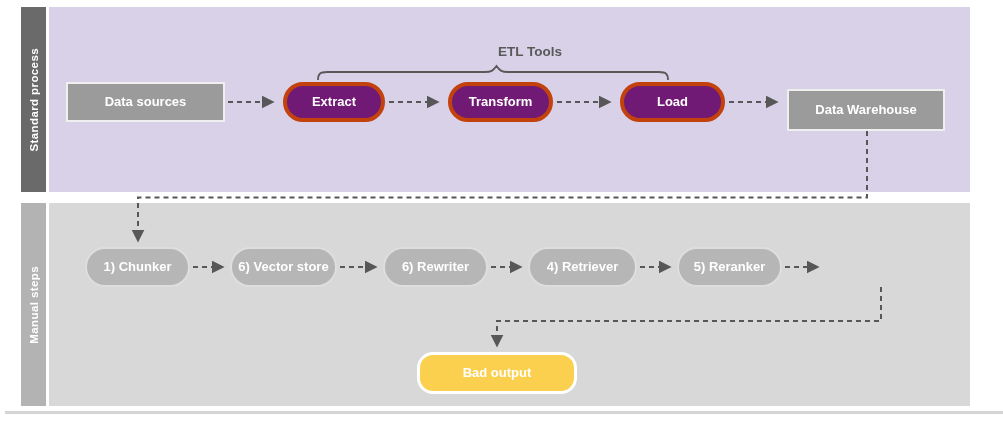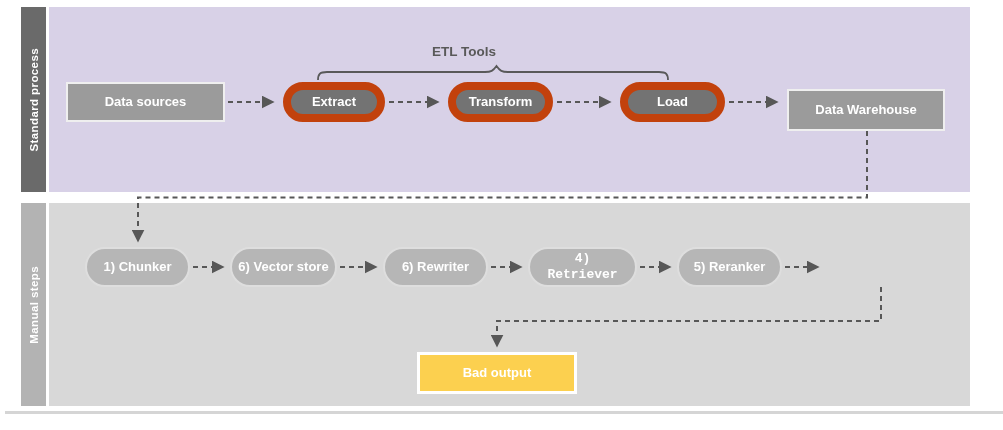--- a/index.html
+++ b/index.html
@@ -19,27 +19,27 @@
   .lane-label-standard { left:21px; top:7px;  height:185px; background:#6a6a6a; }
   .lane-label-manual   { left:21px; top:203px; height:203px; background:#b3b3b3; }
 
   .node {
     position:absolute; box-sizing:border-box;
     display:flex; align-items:center; justify-content:center;
     text-align:center; color:#ffffff; font-weight:bold; font-size:13px; line-height:1.2;
     padding:0 6px;
   }
   .rect-gray   { background:#9b9b9b; border:2px solid #efefef; }
-  .pill-etl    { background:#737373; border:8px solid #c2410c; border-radius:21px; }
+  .pill-etl    { background:#701a75; border:4px solid #c2410c; border-radius:21px; }
   .pill-gray   { background:#b6b6b6; border:2px solid #dedede; border-radius:21px; }
   .rect-yellow { background:#fcd04f; border:3px solid #ffffff; }
 
   .brace-label {
     position:absolute; left:432px; top:44px; width:130px;
-    text-align:left; color:#595959; font-weight:bold; font-size:13.5px;
+    text-align:right; color:#595959; font-weight:bold; font-size:13.5px;
   }
   #connectors { position:absolute; left:0; top:0; pointer-events:none; }
   .bottom-rule { position:absolute; left:5px; top:411px; width:998px; height:3px; background:#d5d5d5; }
 </style>
 </head>
 <body>
 
 <div id="canvas">
 
   <div class="lane-label lane-label-standard">
@@ -78,19 +78,19 @@
 
   <div class="node rect-gray" style="left:66px; top:82px; width:159px; height:40px;">Data sources</div>
   <div class="node pill-etl" style="left:283px; top:82px; width:102px; height:40px;">Extract</div>
   <div class="node pill-etl" style="left:620px; top:82px; width:105px; height:40px;">Load</div>
   <div class="node pill-etl" style="left:448px; top:82px; width:105px; height:40px;">Transform</div>
   <div class="node rect-gray" style="left:787px; top:89px; width:158px; height:42px;">Data Warehouse</div>
 
   <div class="node pill-gray" style="left:85px; top:247px; width:105px; height:40px;">1) Chunker</div>
   <div class="node pill-gray" style="left:230px; top:247px; width:107px; height:40px;">6) Vector store</div>
   <div class="node pill-gray" style="left:383px; top:247px; width:105px; height:40px;">6) Rewriter</div>
-  <div class="node pill-gray" style="left:528px; top:247px; width:109px; height:40px;font-family:Liberation Mono, monospace;">4) Retriever</div>
+  <div class="node pill-gray" style="left:528px; top:247px; width:109px; height:40px;">4) Retriever</div>
   <div class="node pill-gray" style="left:677px; top:247px; width:105px; height:40px;">5) Reranker</div>
 
-  <div class="node rect-yellow" style="left:417px; top:352px; width:160px; height:42px;">Bad output</div>
+  <div class="node rect-yellow" style="left:417px; top:352px; width:160px; height:42px;border-radius:16px;">Bad output</div>
 
   <div class="bottom-rule"></div>
 </div>
 
 </body></html>

